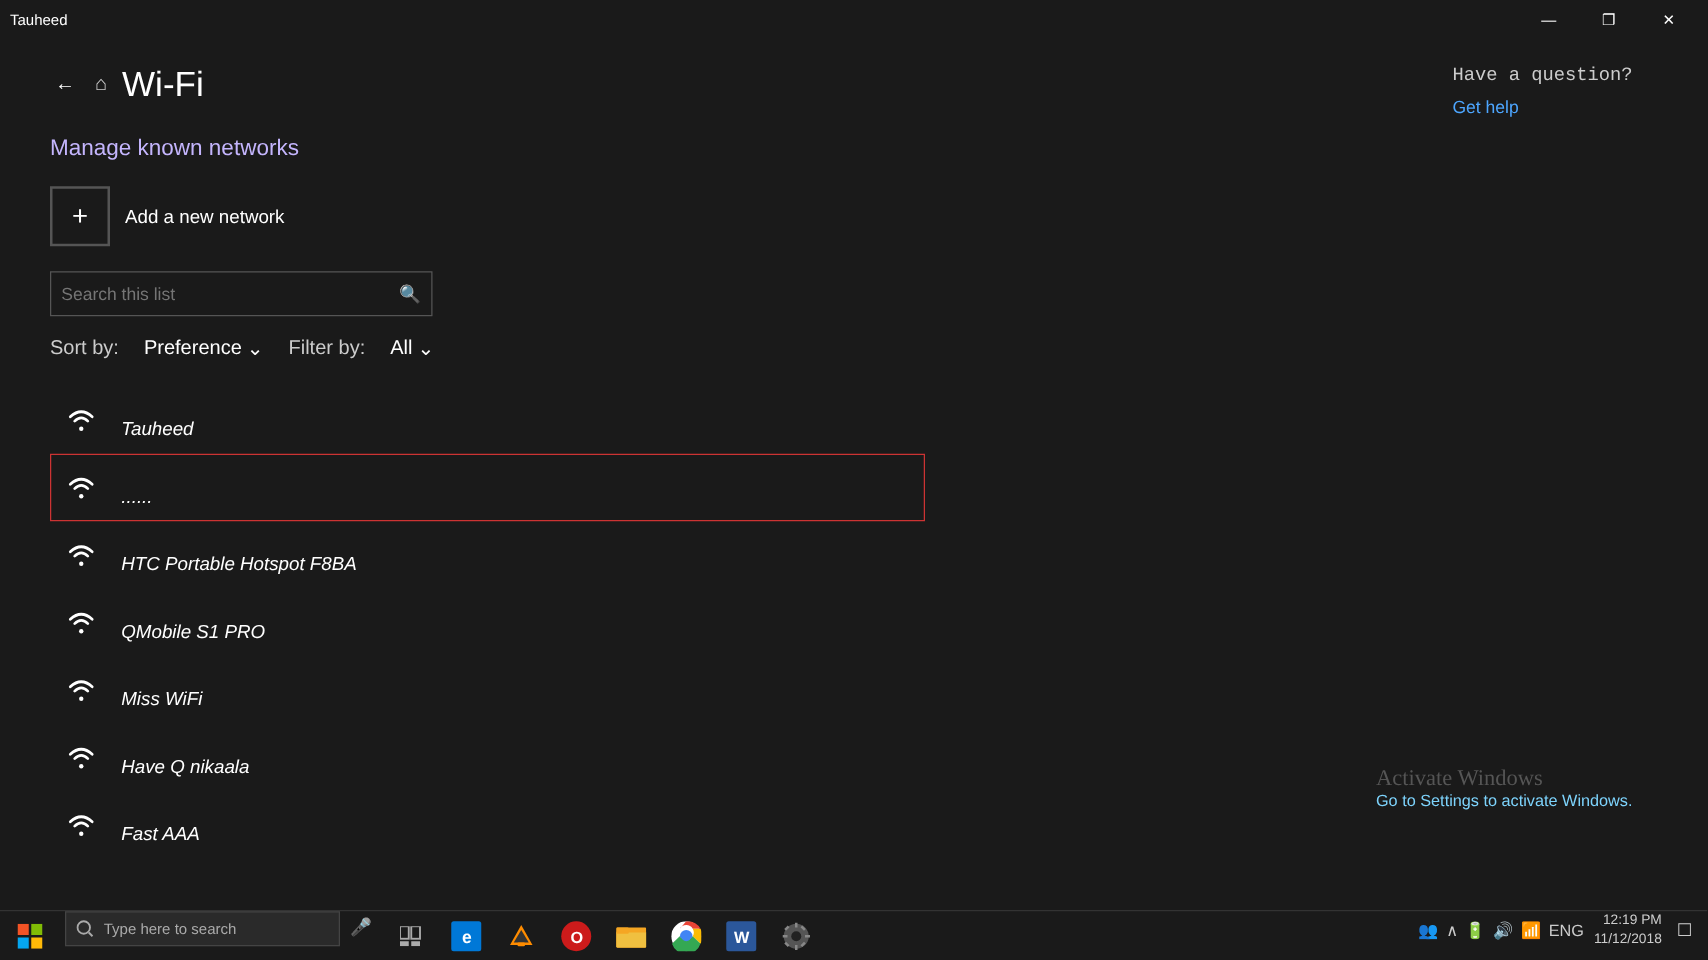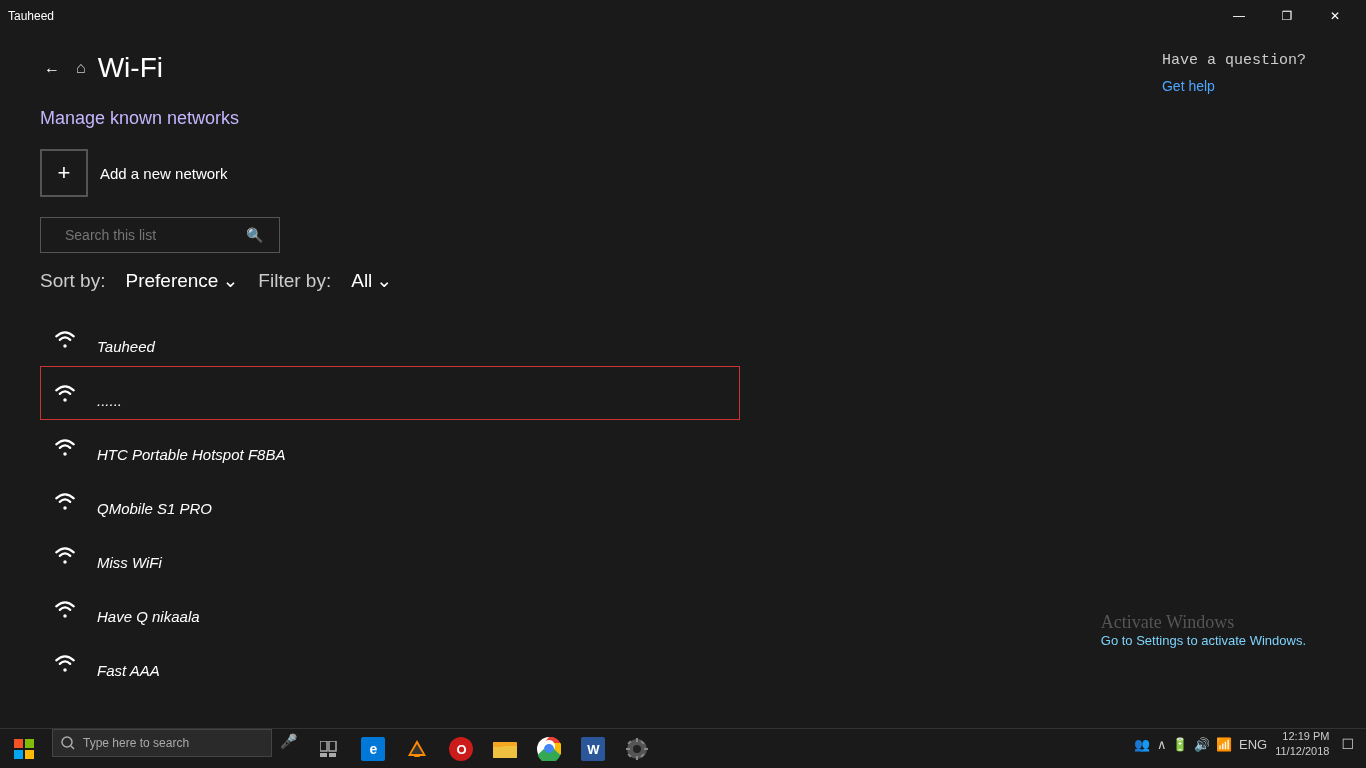--- a/index.html
+++ b/index.html
@@ -117,47 +117,47 @@
     }
     .add-network-label {
       font-size: 15px;
       color: #ffffff;
     }
 
     
     .search-box {
       display: flex;
       align-items: center;
-      width: 240px;
+      width: 306px;
       height: 36px;
       border: 1px solid #555;
       background: #1a1a1a;
       margin-bottom: 16px;
-      padding: 0 24px;
+      padding: 0 8px;
     }
     .search-input {
       flex: 1;
       background: transparent;
       border: none;
       color: #aaaaaa;
       font-size: 14px;
       outline: none;
     }
     .search-icon-span {
       color: #aaaaaa;
       font-size: 14px;
     }
 
     
     .sort-filter-row {
       display: flex;
       align-items: center;
       gap: 20px;
       margin-bottom: 20px;
-      font-size: 19px;
+      font-size: 16px;
       color: #cccccc;
     }
     .sort-filter-label {
       color: #cccccc;
     }
     .sort-filter-value {
       color: #ffffff;
       display: flex;
       align-items: center;
       gap: 4px;

